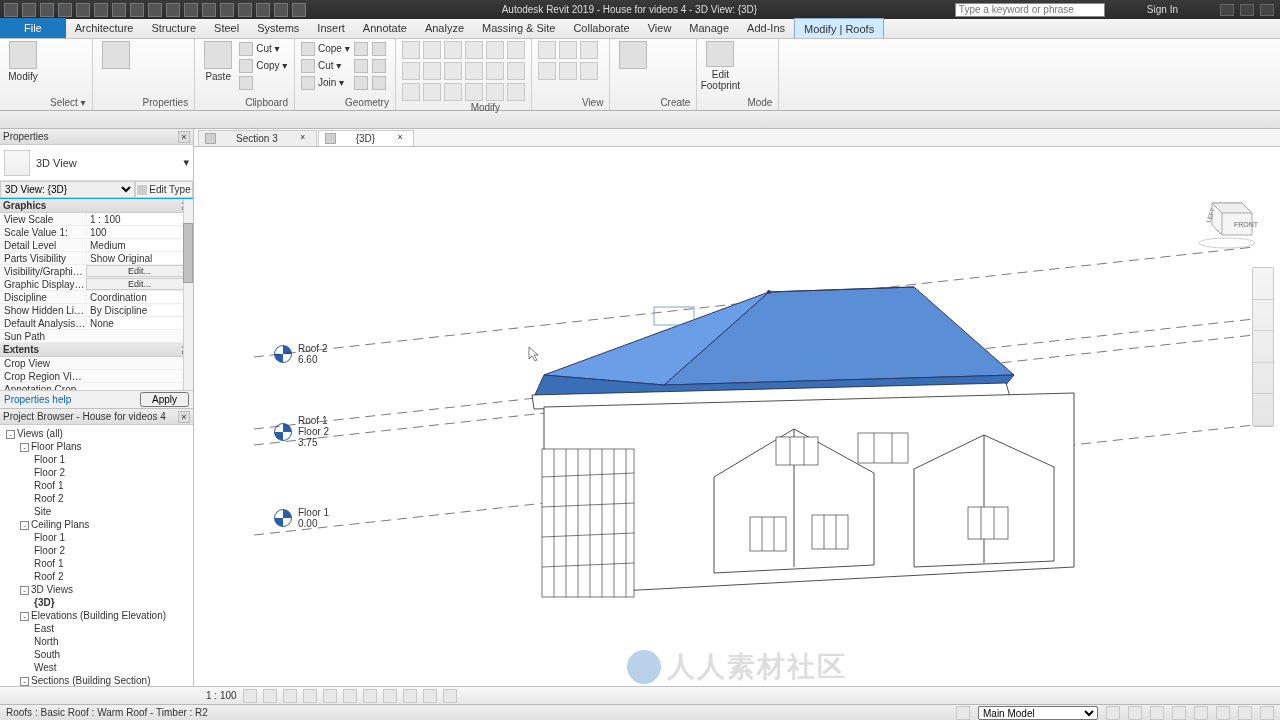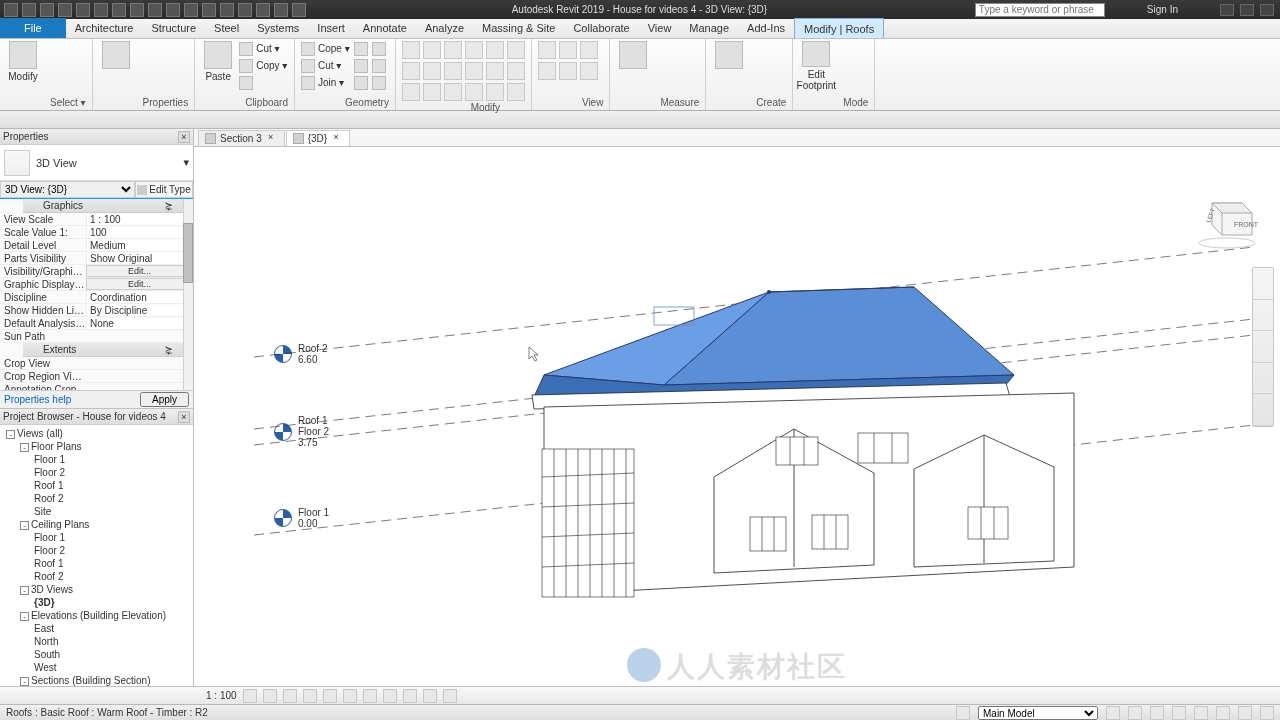--- a/index.html
+++ b/index.html
@@ -4,21 +4,21 @@
 <style>
 * { margin: 0; padding: 0; box-sizing: border-box; font-family: "Segoe UI", Tahoma, sans-serif; }
 body { width: 1280px; height: 720px; background: #fff; overflow: hidden; font-size: 11px; color: #333; position: relative; }
 
 
 .titlebar { height: 19px; background: linear-gradient(#3a3a3a,#2a2a2a); color: #ddd; display: flex; align-items: center; font-size: 10px; }
 .titlebar .qat { display: flex; gap: 4px; padding: 0 4px; }
 .titlebar .qat .ico { width: 14px; height: 14px; background: #555; border: 1px solid #777; }
 .titlebar .title { flex: 1; text-align: center; }
 .titlebar .right { display: flex; gap: 6px; padding: 0 6px; align-items: center; }
-.titlebar input { height: 14px; width: 130px; font-size: 10px; background: #fff; border: 1px solid #888; padding: 0 3px; }
+.titlebar input { height: 14px; width: 150px; font-size: 10px; background: #fff; border: 1px solid #888; padding: 0 3px; }
 .titlebar .wbtn { width: 14px; height: 12px; background: #444; border: 1px solid #666; }
 
 
 .tabs { height: 20px; background: linear-gradient(#f5f5f5,#e8e8e8); border-bottom: 1px solid #c0c0c0; display: flex; align-items: flex-end; font-size: 11px; }
 .tab-file { background: #1a79c0; color: #fff; padding: 3px 24px; height: 20px; display: flex; align-items: center; }
 .tab { padding: 3px 9px; color: #333; height: 20px; display: flex; align-items: center; }
 .tab.active { background: #d0eaff; border: 1px solid #8ac; border-bottom: none; }
 
 
 .ribbon { height: 72px; background: linear-gradient(#fdfdfd,#efefef); border-bottom: 1px solid #b0b0b0; display: flex; }
@@ -45,42 +45,42 @@
 .pal-head { height: 16px; background: linear-gradient(#eee,#ddd); border-bottom: 1px solid #ccc; display: flex; justify-content: space-between; align-items: center; padding: 0 3px; font-size: 10px; }
 .pal-head .x { width: 12px; height: 12px; background: #ddd; border: 1px solid #bbb; text-align: center; line-height: 10px; font-size: 9px; }
 .type-sel { height: 36px; display: flex; align-items: center; gap: 6px; padding: 4px; background: #fff; border-bottom: 1px solid #ddd; }
 .type-sel .ico { width: 26px; height: 26px; border: 1px solid #ccc; background: linear-gradient(#f8f8f8,#eee); }
 .edrow { height: 18px; display: flex; border-bottom: 1px solid #0ea5e9; font-size: 10px; }
 .edrow select { flex: 1; font-size: 10px; border: 1px solid #ccc; }
 .edrow .edit-type { width: 58px; display: flex; align-items: center; justify-content: center; gap: 2px; border: 1px solid #ccc; background: #f5f5f5; }
 .pgrid { flex: 1; overflow-y: auto; font-size: 10px; position: relative; }
 .pgrid .scrollthumb { position: absolute; right: 0; top: 24px; width: 10px; height: 60px; background: #c0c0c0; border: 1px solid #a0a0a0; }
 .pgrid .scrolltrack { position: absolute; right: 0; top: 0; bottom: 0; width: 10px; background: #f0f0f0; border-left: 1px solid #d0d0d0; }
-.cat { background: linear-gradient(#e8e8e8,#dcdcdc); padding: 1px 20px; font-weight: normal; border-bottom: 1px solid #ccc; display: flex; justify-content: space-between; margin-left: 23px; }
+.cat { background: linear-gradient(#e8e8e8,#dcdcdc); padding: 1px 3px; font-weight: bold; border-bottom: 1px solid #ccc; display: flex; justify-content: space-between; }
 .prow { display: flex; border-bottom: 1px solid #eee; height: 13px; align-items: center; }
 .prow .k { width: 86px; padding-left: 4px; overflow: hidden; white-space: nowrap; text-overflow: ellipsis; }
 .prow .v { flex: 1; background: #fff; border-left: 1px solid #eee; padding-left: 3px; overflow: hidden; white-space: nowrap; }
 .prow .btn { flex: 1; text-align: center; background: #f0f0f0; border: 1px solid #ccc; font-size: 9px; }
 .props .apply-row { height: 18px; display: flex; justify-content: space-between; align-items: center; padding: 0 4px; background: #f0f0f0; border-top: 1px solid #ccc; }
 .props .apply-row a { color: #0066cc; font-size: 10px; }
 .props .apply-row button { font-size: 10px; padding: 0 10px; }
 
 
 .browser { flex: 1; display: flex; flex-direction: column; background: #fff; overflow: hidden; }
 .tree { flex: 1; overflow-y: auto; font-size: 10px; padding: 2px; }
 .tnode { padding-left: 14px; line-height: 13px; white-space: nowrap; }
 .tnode.l1 { padding-left: 4px; }
 .tnode.l2 { padding-left: 18px; }
 .tnode.l3 { padding-left: 32px; }
 .tnode .tg { display: inline-block; width: 9px; height: 9px; border: 1px solid #888; text-align: center; line-height: 7px; font-size: 8px; margin-right: 2px; background: #fff; }
 .tnode.sel { font-weight: bold; }
 
 
 .viewtabs { height: 18px; background: #f5f5f5; border-bottom: 1px solid #c0c0c0; display: flex; align-items: center; padding-left: 4px; font-size: 10px; gap: 0; }
-.vtab { padding: 2px 8px 2px 6px; border: 1px solid #ccc; border-bottom: none; background: #eee; display: flex; align-items: center; gap: 4px; margin-right: 1px; }
+.vtab { padding: 2px 8px 2px 6px; border: 1px solid #ccc; border-bottom: none; background: #eee; display: flex; align-items: center; gap: 20px; margin-right: 1px; }
 .vtab.active { background: #fff; }
 .vtab .ico { width: 11px; height: 11px; background: #d0d0d0; border: 1px solid #aaa; }
 .vtab .cx { width: 10px; height: 10px; font-size: 9px; text-align: center; line-height: 9px; }
 
 
 .canvas { flex: 1; position: relative; background: #fff; }
 .canvas svg { position: absolute; inset: 0; }
 .viewcube { position: absolute; right: 18px; top: 44px; width: 70px; height: 60px; }
 .navbar { position: absolute; right: 6px; top: 120px; width: 22px; height: 160px; background: linear-gradient(#f5f5f5,#e5e5e5); border: 1px solid #c8c8c8; border-radius: 2px; display: flex; flex-direction: column; }
 .navbar .nb { flex: 1; border-bottom: 1px solid #d0d0d0; }
@@ -90,21 +90,21 @@
 .level-mark .sym { width: 18px; height: 18px; border-radius: 50%; background: conic-gradient(#2a5fa8 0 90deg, #fff 90deg 180deg, #2a5fa8 180deg 270deg, #fff 270deg); border: 1px solid #2a5fa8; }
 .level-mark .txt { line-height: 11px; }
 
 
 .viewctrl { height: 18px; background: linear-gradient(#f8f8f8,#e8e8e8); border-top: 1px solid #c0c0c0; display: flex; align-items: center; font-size: 10px; padding: 0 6px; gap: 6px; }
 .status { height: 16px; background: linear-gradient(#f0f0f0,#e0e0e0); border-top: 1px solid #b8b8b8; display: flex; align-items: center; font-size: 10px; padding: 0 6px; justify-content: space-between; }
 .status .mid { display: flex; gap: 8px; align-items: center; }
 .status select { font-size: 10px; height: 14px; width: 120px; }
 .sico { width: 14px; height: 14px; background: #e8e8e8; border: 1px solid #c8c8c8; }
 
-.watermark { position: absolute; bottom: 0; left: 50%; transform: translateX(-50%); font-size: 28px; color: rgba(120,120,120,.25); font-weight: bold; letter-spacing: 2px; pointer-events: none; display: flex; align-items: flex-start; gap: 6px; }
+.watermark { position: absolute; bottom: 0; left: 50%; transform: translateX(-50%); font-size: 28px; color: rgba(120,120,120,.25); font-weight: bold; letter-spacing: 2px; pointer-events: none; display: flex; align-items: center; gap: 6px; }
 .watermark .wm-ico { width: 34px; height: 34px; border-radius: 50%; background: rgba(80,140,200,.4); }
 </style>
 </head>
 <body>
 
 <div class="titlebar">
   <div class="qat">
     <div class="ico"></div>
     <div class="ico"></div>
     <div class="ico"></div>
@@ -279,29 +279,20 @@
             <div class="ico"></div>
           </div>
           <div class="iconrow">
             <div class="ico"></div>
             <div class="ico"></div>
             <div class="ico"></div>
           </div>
         </div>
       </div>
       <div class="label">View</div>
-    </div>
-    <div class="panel">
-      <div class="body">
-        <div class="bigbtn">
-          <div class="ico"></div>
-          <div style="font-size:10px;text-align:center;white-space:pre"></div>
-        </div>
-      </div>
-      <div class="label">Measure</div>
     </div>
     <div class="panel">
       <div class="body">
         <div class="bigbtn">
           <div class="ico"></div>
           <div style="font-size:10px;text-align:center;white-space:pre"></div>
         </div>
       </div>
       <div class="label">Create</div>
     </div>

